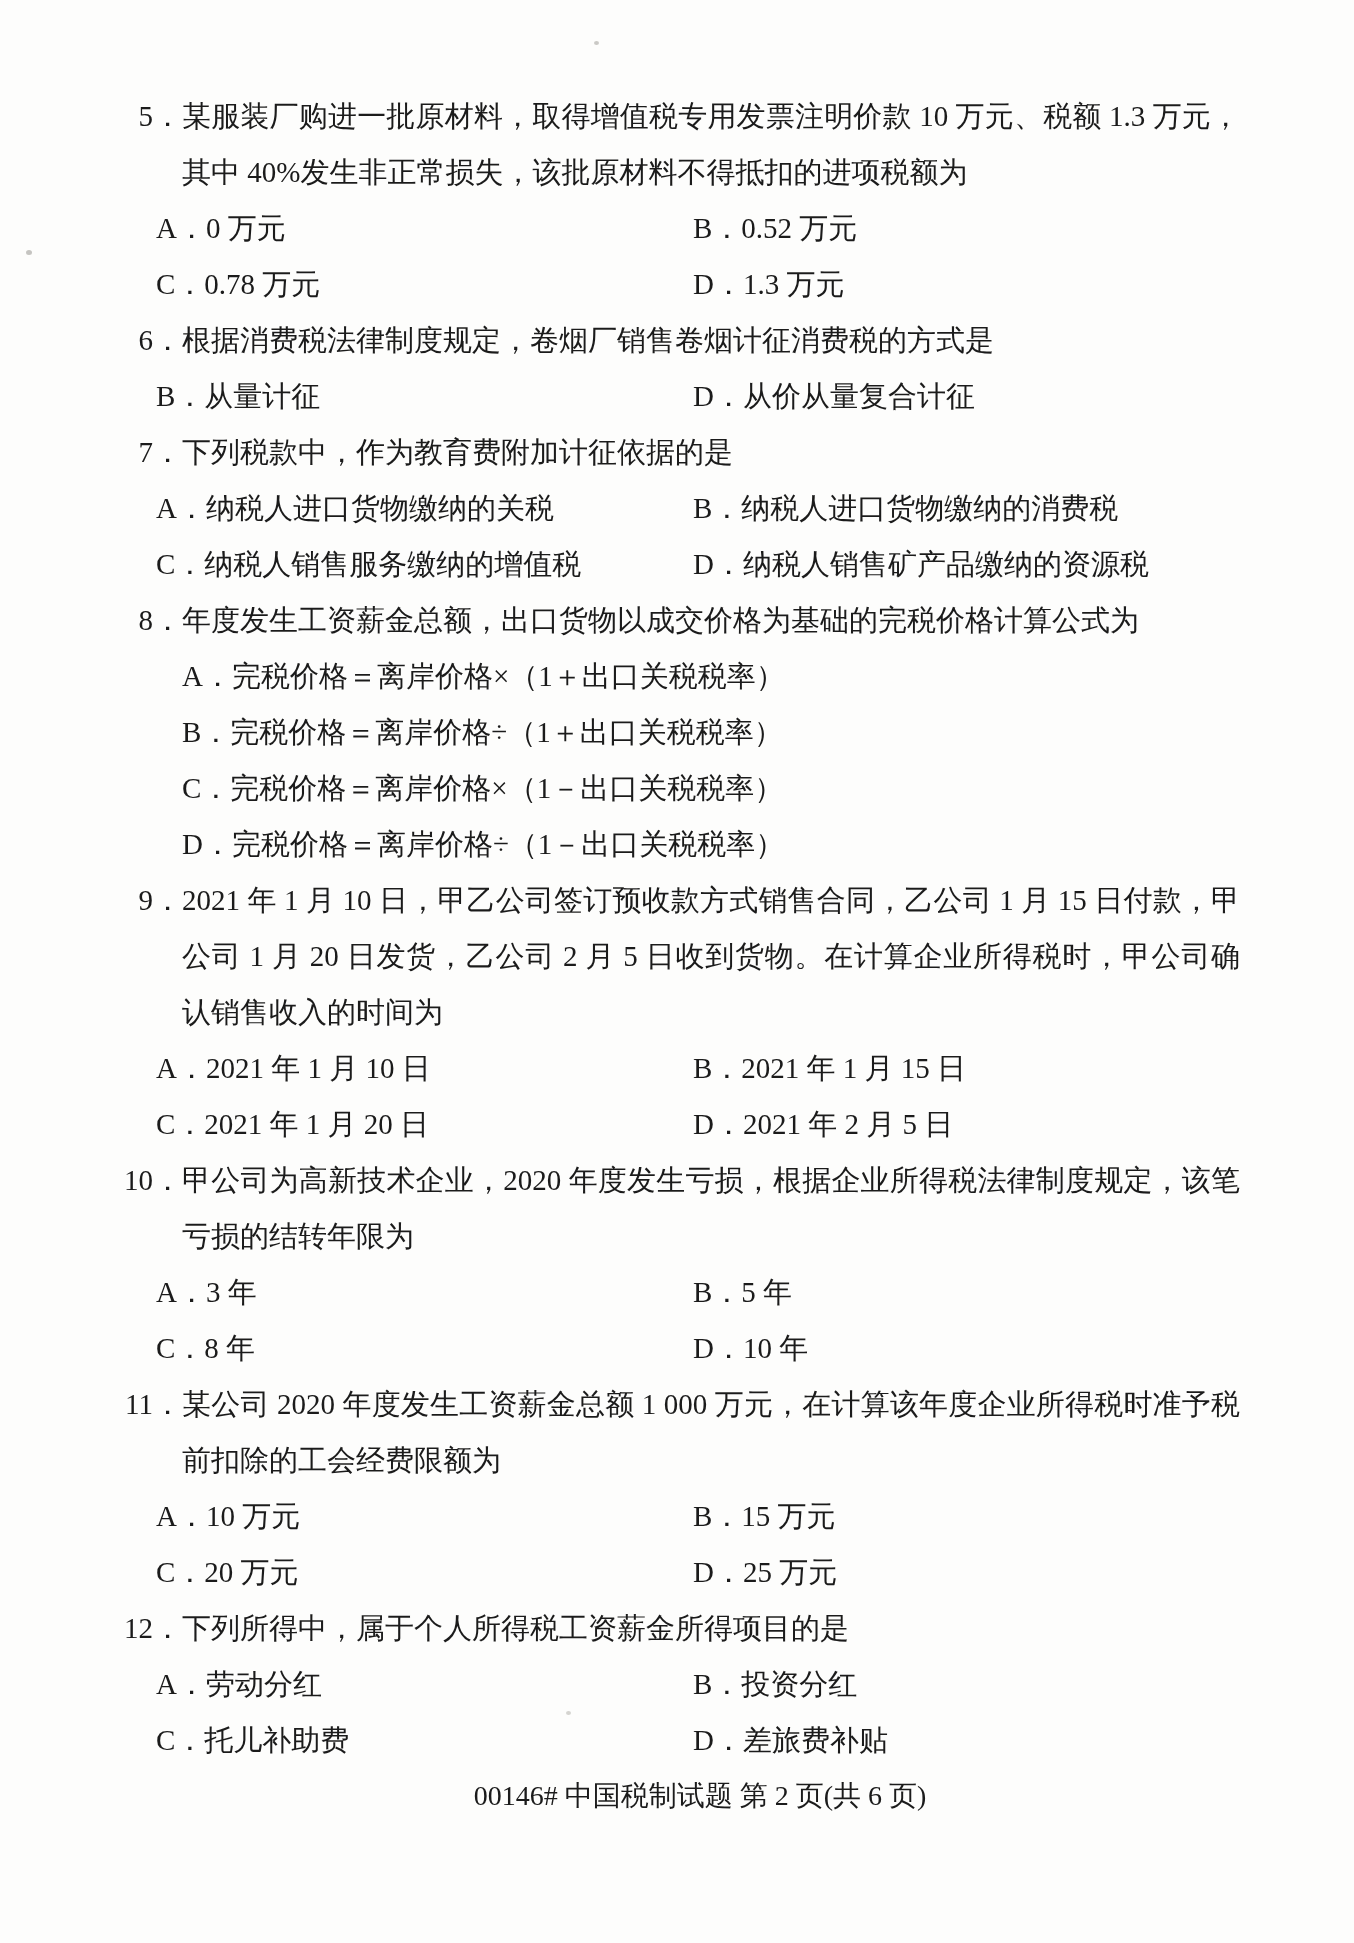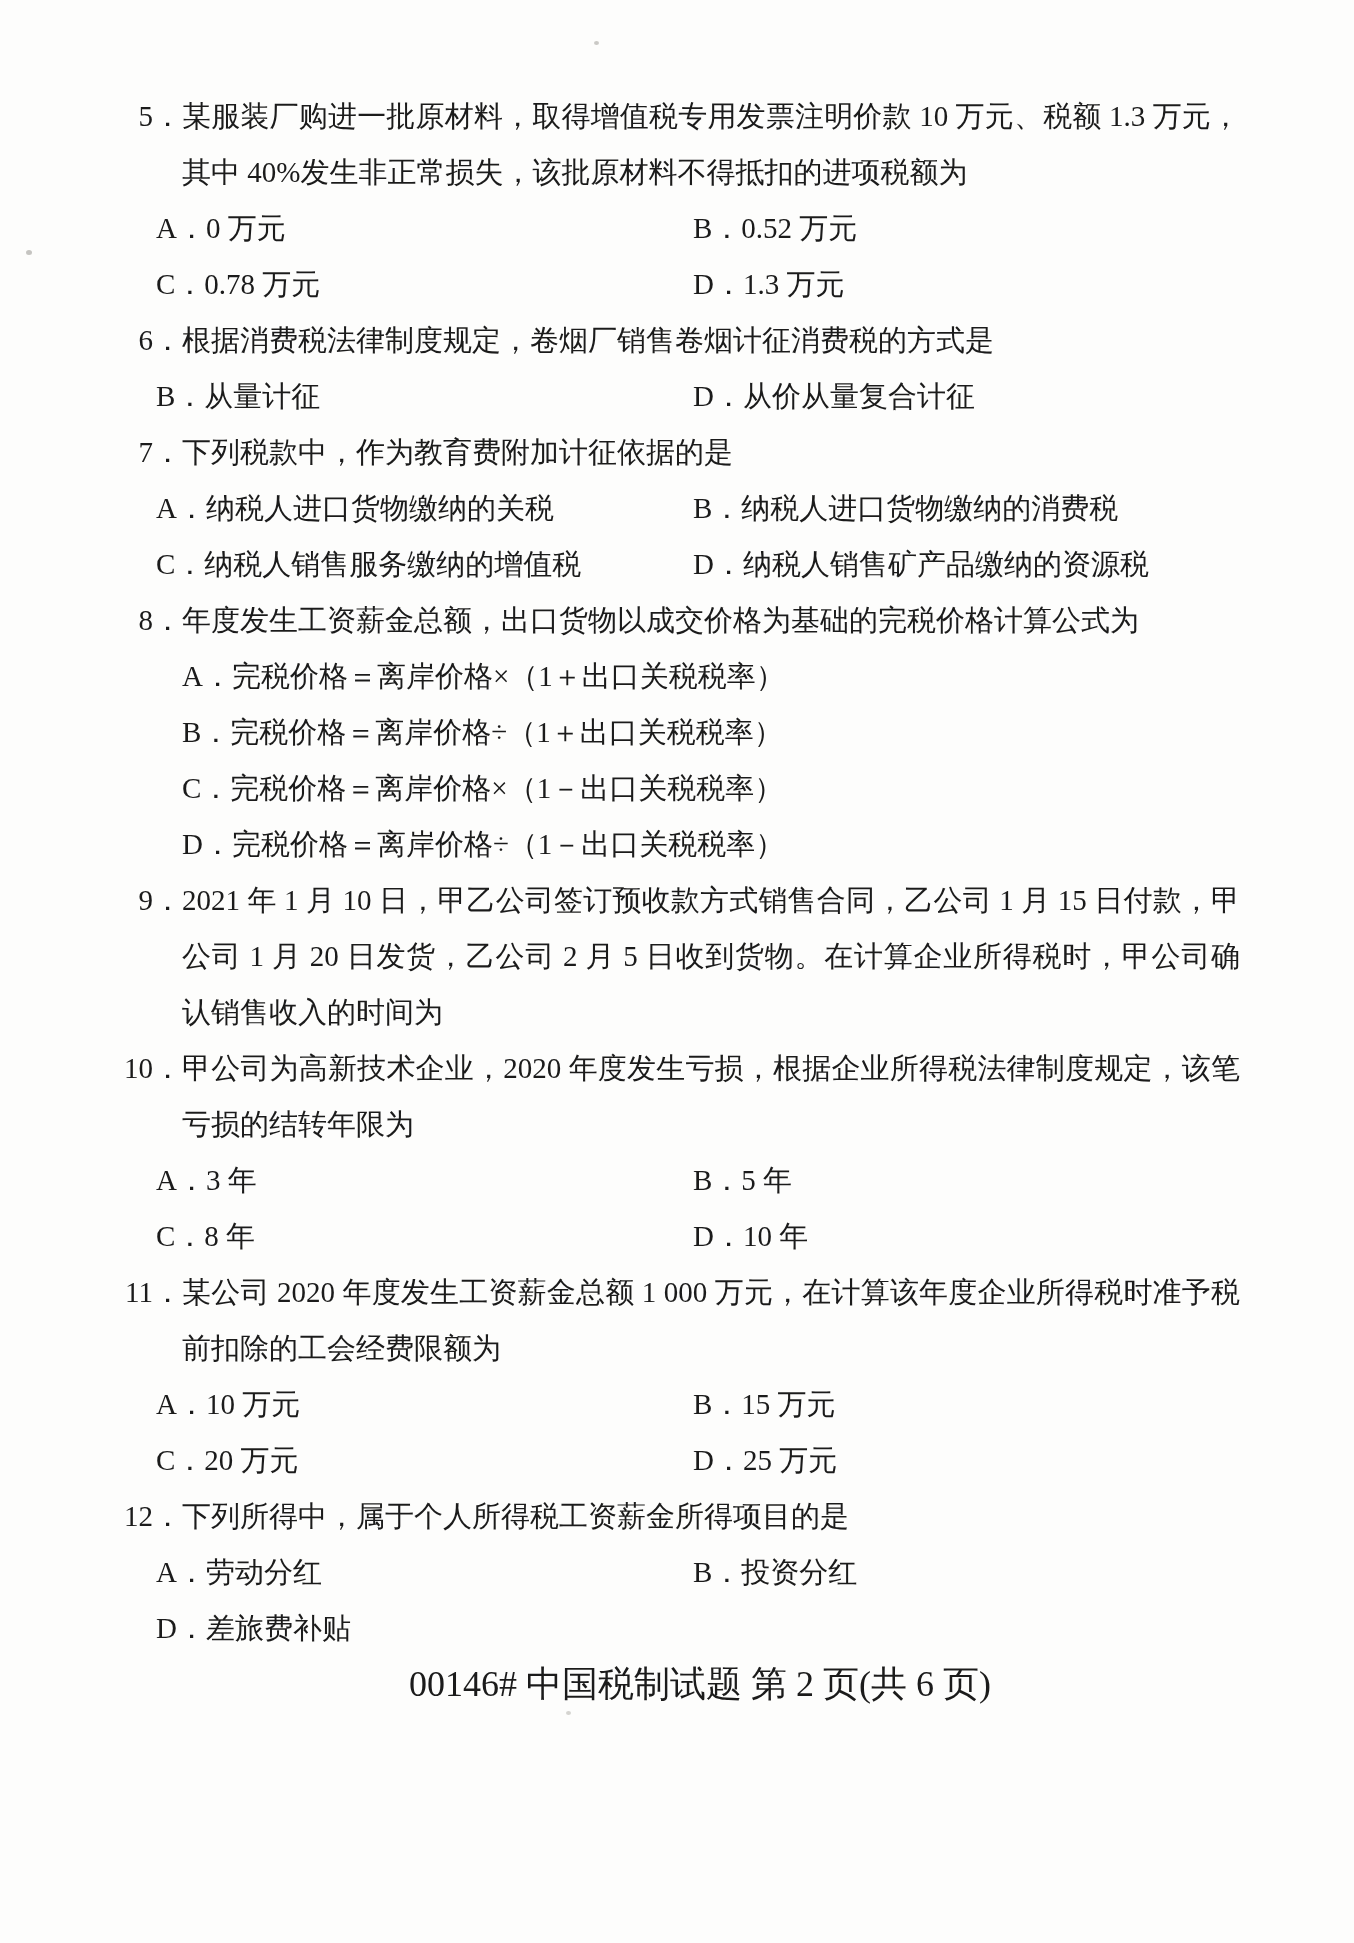--- a/index.html
+++ b/index.html
@@ -23,21 +23,21 @@
   .qnum { flex: 0 0 62px; text-align: right; white-space: nowrap; }
   .qtext { flex: 1 1 auto; min-width: 0; }
   .just { text-align: justify; text-align-last: justify; }
   .opts-2col { display: grid; grid-template-columns: 537px 1fr; margin-left: 36px; }
   .opts-1col { margin-left: 62px; }
   .opt { white-space: nowrap; }
   .olabel { display: inline; }
   .otext { display: inline; }
   .footer-row {
     height: 56px; line-height: 56px;
-    font-size: 36px; text-align: center;
+    font-size: 28px; text-align: center;
     padding-left: 40px;
     font-family: Liberation Serif, serif;
   }
   .speck { position: absolute; background: #98968f; border-radius: 50%; }
   .speck.s1 { left: 594px; top: 41px; width: 5px; height: 4px; opacity: .5; }
   .speck.s2 { left: 26px;  top: 250px; width: 6px; height: 5px; opacity: .55; }
   .speck.s3 { left: 566px; top: 1711px; width: 5px; height: 4px; opacity: .4; }
 </style>
 </head>
 <body>
@@ -104,20 +104,26 @@
       <span class="qtext just">2021 年 1 月 10 日，甲乙公司签订预收款方式销售合同，乙公司 1 月 15 日付款，甲</span>
     </div>
     <div class="row qline">
       <span class="qnum"></span>
       <span class="qtext just">公司 1 月 20 日发货，乙公司 2 月 5 日收到货物。在计算企业所得税时，甲公司确</span>
     </div>
     <div class="row qline">
       <span class="qnum"></span>
       <span class="qtext">认销售收入的时间为</span>
     </div>
+    <div class="opts-2col">
+      <div class="row opt"><span class="olabel">A．</span><span class="otext">2021 年 1 月 10 日</span></div>
+      <div class="row opt"><span class="olabel">B．</span><span class="otext">2021 年 1 月 15 日</span></div>
+      <div class="row opt"><span class="olabel">C．</span><span class="otext">2021 年 1 月 20 日</span></div>
+      <div class="row opt"><span class="olabel">D．</span><span class="otext">2021 年 2 月 5 日</span></div>
+    </div>
   </section>
 
   <section>
     <div class="row qline">
       <span class="qnum">10．</span>
       <span class="qtext just">甲公司为高新技术企业，2020 年度发生亏损，根据企业所得税法律制度规定，该笔</span>
     </div>
     <div class="row qline">
       <span class="qnum"></span>
       <span class="qtext">亏损的结转年限为</span>
@@ -148,20 +154,21 @@
   </section>
 
   <section>
     <div class="row qline">
       <span class="qnum">12．</span>
       <span class="qtext">下列所得中，属于个人所得税工资薪金所得项目的是</span>
     </div>
     <div class="opts-2col">
       <div class="row opt"><span class="olabel">A．</span><span class="otext">劳动分红</span></div>
       <div class="row opt"><span class="olabel">B．</span><span class="otext">投资分红</span></div>
+      <div class="row opt"><span class="olabel">C．</span><span class="otext">托儿补助费</span></div>
       <div class="row opt"><span class="olabel">D．</span><span class="otext">差旅费补贴</span></div>
     </div>
   </section>
 
   <div class="footer-row">00146# 中国税制试题 第 2 页(共 6 页)</div>
 
   <div class="speck s1"></div>
   <div class="speck s2"></div>
   <div class="speck s3"></div>
 </div>

